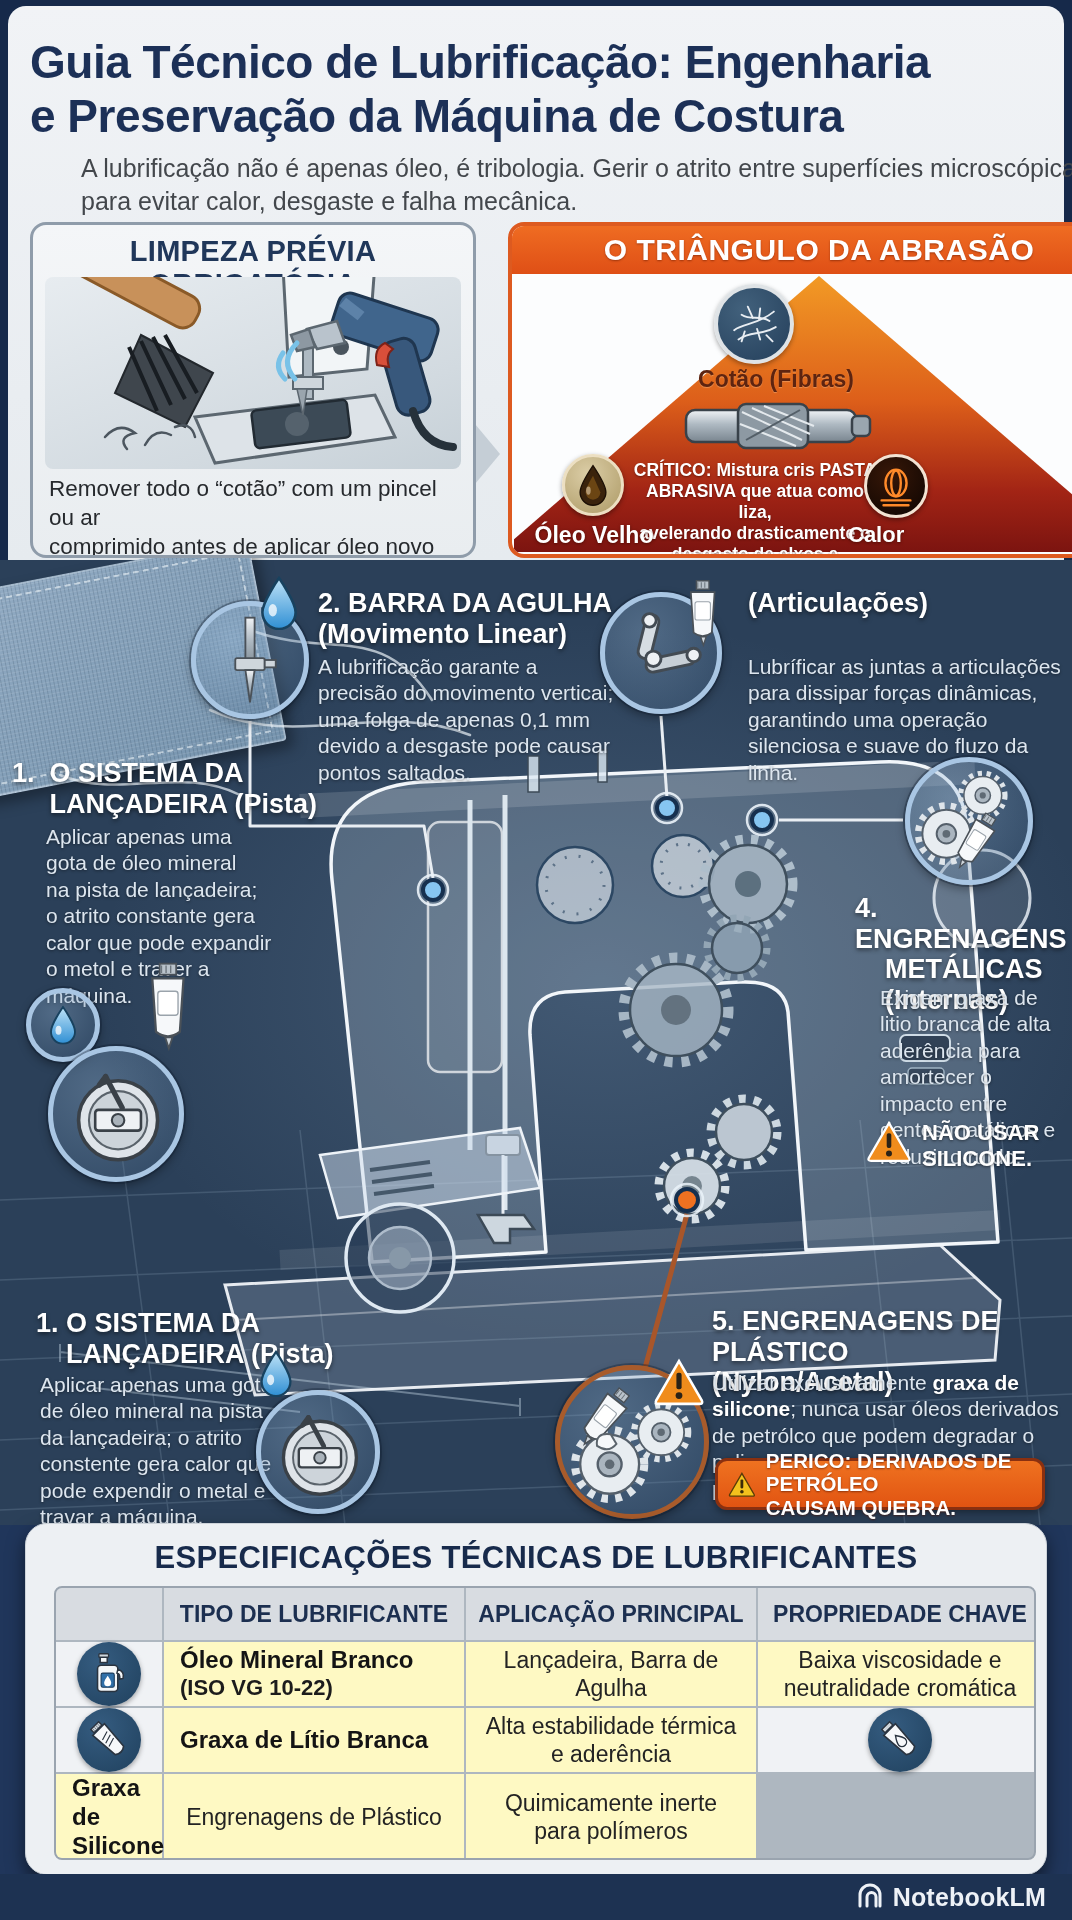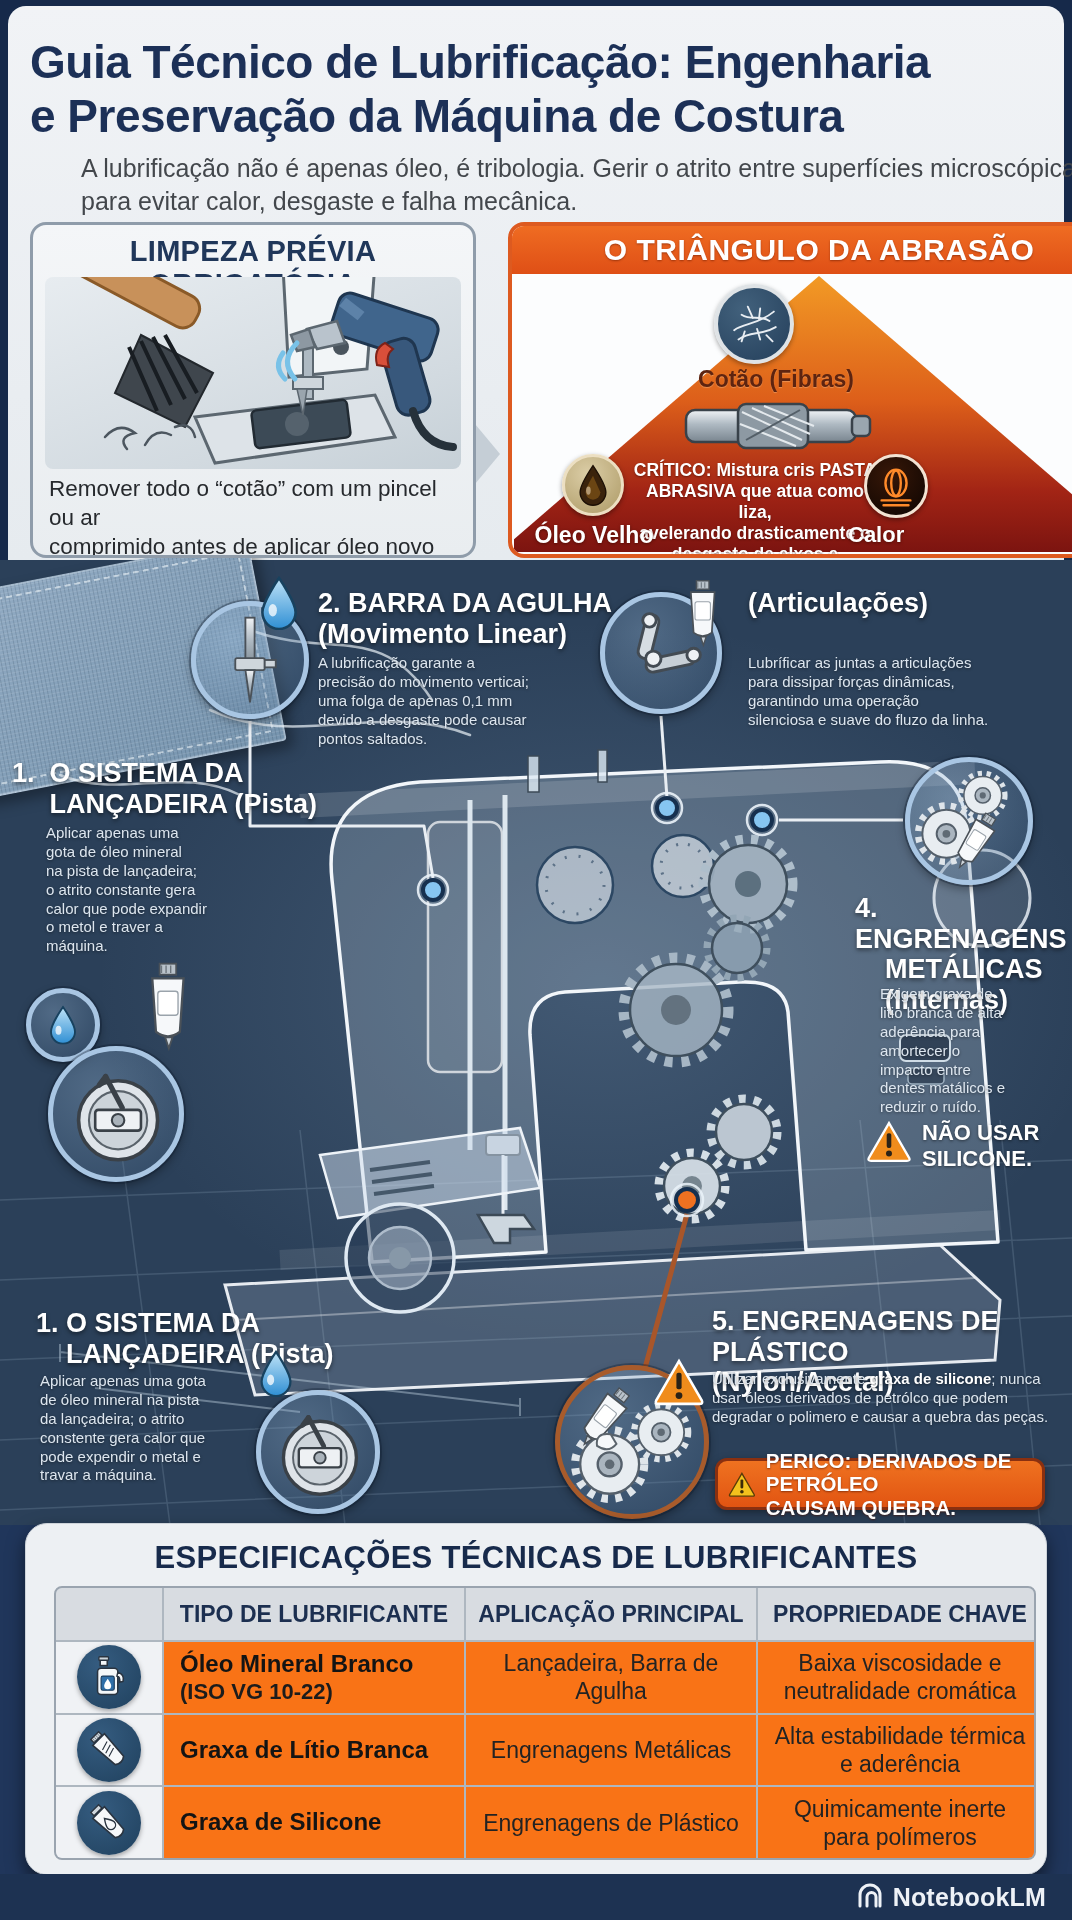--- a/index.html
+++ b/index.html
@@ -82,21 +82,21 @@
   .fabric-stitch{ position:absolute; inset:9px; border:2px dashed rgba(245,249,252,.55); border-radius:3px;}
 
   .spot{ border-radius:50%; border:5px solid #a9c6e3;
     background:radial-gradient(circle at 35% 30%, rgba(160,195,228,.32), rgba(60,92,126,.28));
     box-shadow:0 0 0 2px rgba(15,30,50,.35), 0 4px 10px rgba(0,0,0,.35);
     display:flex; align-items:center; justify-content:center; }
   .spot-orange{ border-color:#a85b2b; }
 
   .co-title{ font-size:27px; line-height:1.13; font-weight:800; color:#fff;
     text-shadow:0 2px 4px rgba(0,0,0,.5); }
-  .co-body{ font-size:15px; line-height:1.26; color:#dde6ef;
+  .co-body{ font-size:21px; line-height:1.26; color:#dde6ef;
     text-shadow:0 1px 3px rgba(0,0,0,.45); }
   .warn-text{ font-size:22px; line-height:1.18; font-weight:800; color:#fff;
     text-shadow:0 1px 3px rgba(0,0,0,.5);}
   .badge{ left:715px; top:898px; width:330px; height:52px;
     background:linear-gradient(180deg,#ef7220,#e15412);
     border:3px solid #8a3010; border-radius:12px;
     display:flex; align-items:center; gap:10px; padding:2px 10px;
     box-shadow:0 3px 8px rgba(0,0,0,.4);}
   .badge-text{ font-size:20.5px; line-height:1.15; font-weight:800; color:#fff;
     text-shadow:0 1px 2px rgba(80,20,0,.6);}
@@ -107,21 +107,21 @@
     background:#edf0f3; border:1px solid #cdd3d9; border-radius:22px;
     box-shadow:0 8px 18px rgba(0,0,0,.5); z-index:3; }
   .panel-title{ left:0; top:16px; width:100%; text-align:center;
     font-size:31px; font-weight:800; color:#172a4b; letter-spacing:.3px;}
   .spec-table{ left:28px; top:62px; width:982px; height:274px;
     display:grid; grid-template-columns:106px 300px 290px 284px;
     grid-template-rows:52px 1fr 1fr 1fr; gap:2px;
     background:#aeb7c0; border:2px solid #9aa4af; border-radius:8px; overflow:hidden;}
   .th{ background:#d8dce1; display:flex; align-items:center; justify-content:center;
     font-size:23px; font-weight:800; color:#1c2f50; }
-  .td{ background:#f97316; display:flex; align-items:center; justify-content:center;
+  .td{ background:#fef9c3; display:flex; align-items:center; justify-content:center;
     font-size:23px; color:#232323; text-align:center; line-height:1.22;}
   .td-name{ justify-content:flex-start; padding-left:16px; text-align:left;
     flex-direction:column; align-items:flex-start; justify-content:center;}
   .nm{ font-size:24px; font-weight:700; color:#141414; line-height:1.2;}
   .nm-sub{ font-size:22px; font-weight:600; color:#1c1c1c; line-height:1.2;}
   .icon-cell{ background:#f0f2f5; }
   .icon-bubble{ width:64px; height:64px; border-radius:50%;
     background:radial-gradient(circle at 35% 30%, #355c80, #20415e);
     display:flex; align-items:center; justify-content:center;
     box-shadow:0 2px 5px rgba(0,0,0,.35);}
@@ -576,21 +576,20 @@
     <div class="td icon-cell">
       <div class="icon-bubble">
         <svg width="46" height="46" viewBox="0 0 100 100">
             <use href="#sym-tube-diag"></use>
           </svg>
       </div>
     </div>
     <div class="td td-name">
       <div class="nm">Graxa de Lítio Branca</div>
     </div>
-    <div class="td">Engrenagens Metálicas</div>
     <div class="td pre">Alta estabilidade térmica
 e aderência</div>
 
     <div class="td icon-cell">
       <div class="icon-bubble">
         <svg width="46" height="46" viewBox="0 0 100 100">
             <use href="#sym-tube-drop"></use>
           </svg>
       </div>
     </div>

